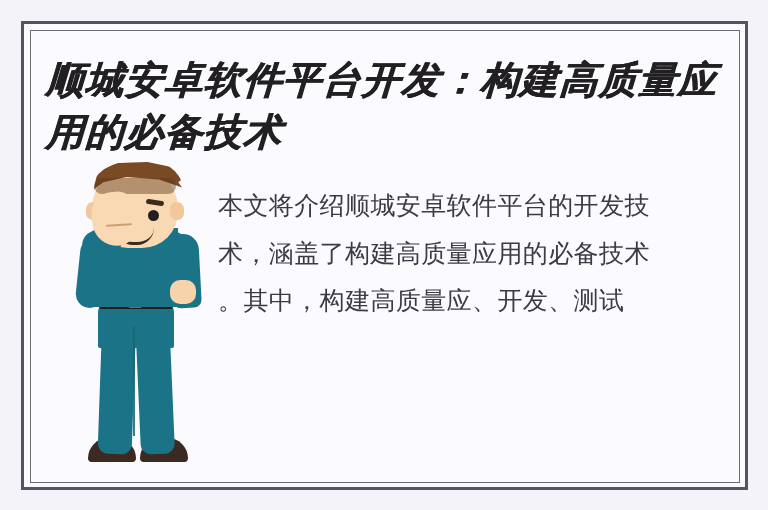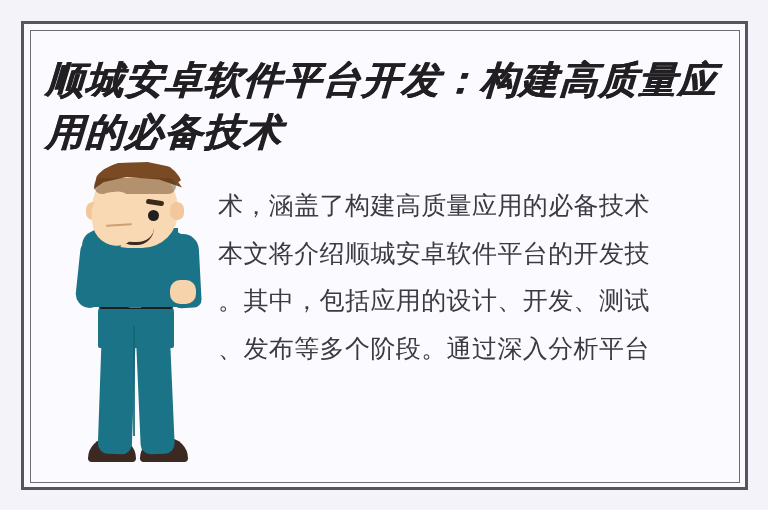--- a/index.html
+++ b/index.html
@@ -348,19 +348,18 @@
     <div class="eye-right"></div>
     <div class="mouth"></div>
 
     <div class="arm-left-upper"></div>
     <div class="arm-left-fore"></div>
     <div class="hand-chin"></div>
     <div class="finger-line"></div>
   </div>
 
   <div class="body-copy">
+    <span class="ln">本文将介绍顺城安卓软件平台的开发技</span>
     <span class="ln">术，涵盖了构建高质量应用的必备技术</span>
-    <span class="ln">本文将介绍顺城安卓软件平台的开发技</span>
-    <span class="ln">。其中，包括应用的设计、开发、测试</span>
-    <span class="ln">、发布等多个阶段。通过深入分析平台</span>
+    <span class="ln">。其中，构建高质量应、开发、测试</span>
   </div>
 
 </div>
 
 </body></html>

